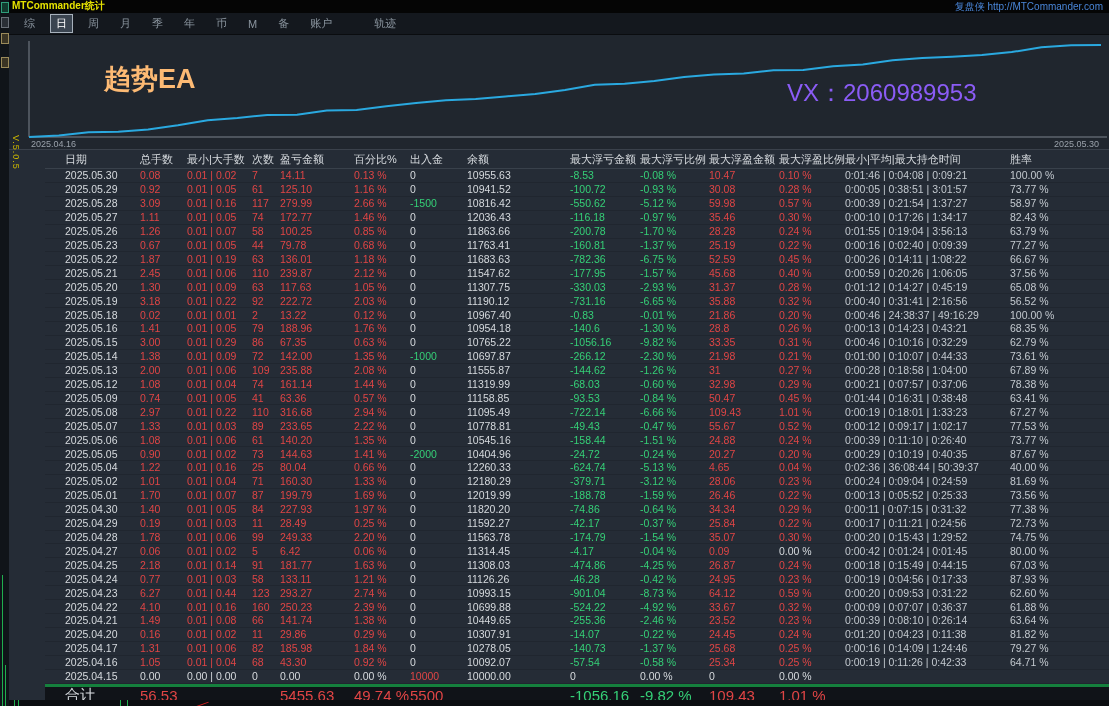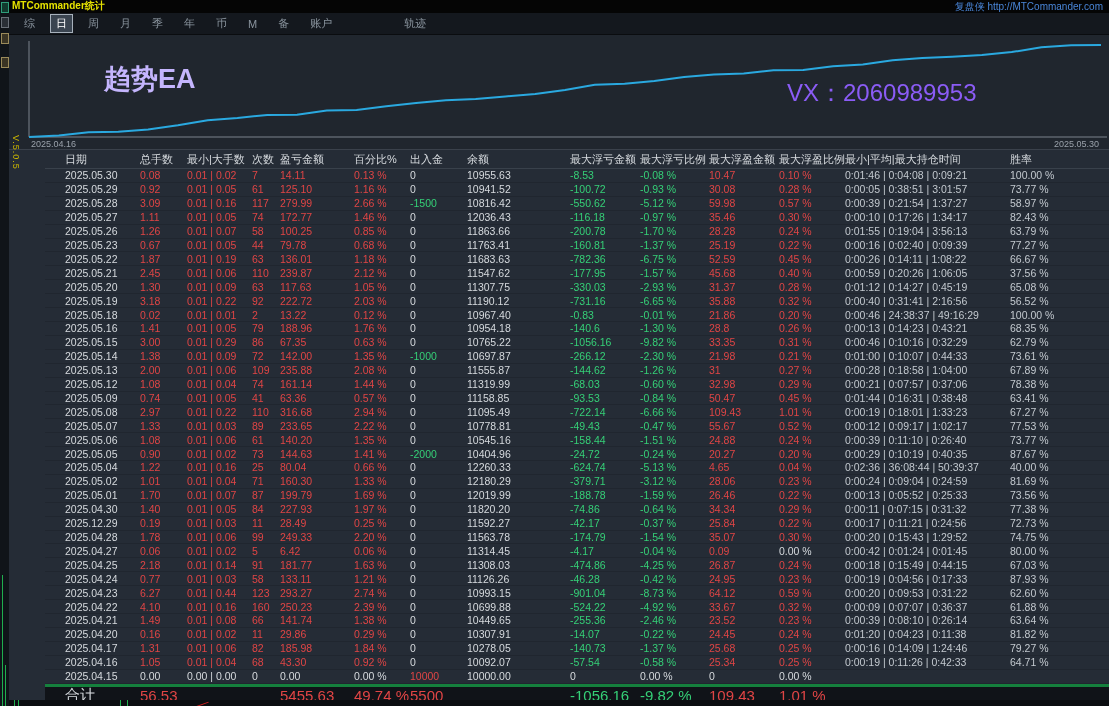--- a/index.html
+++ b/index.html
@@ -20,25 +20,25 @@
   .sg-2{left:5px;top:665px;height:41px;}
   
   .main{position:absolute;left:9px;top:0;width:1100px;height:706px;}
   .title-bar{height:13px;background:#050505;display:flex;align-items:flex-end;position:relative;}
   .title-text{color:#e6e200;font-size:10px;font-weight:bold;padding-left:3px;}
   .title-link{position:absolute;right:6px;top:0;color:#4a86d8;font-size:10px;}
   .menu-bar{height:22px;background:#14181e;display:flex;align-items:center;
     color:#8a949e;font-size:11px;border-bottom:1px solid #0a0c0f;box-sizing:border-box;}
   .menu-item{padding:2px 6px;margin-left:9px;cursor:default;white-space:nowrap;}
   .menu-item.selected{background:#3a4450;border:1px solid #a7b1bc;color:#fff;padding:1px 5px;}
-  .menu-item.gapped{margin-left:60px;}
+  .menu-item.gapped{margin-left:30px;}
   
   .chart{position:relative;height:115px;background:#20262e;border-bottom:1px solid #3a414b;box-sizing:border-box;}
   .chart svg{position:absolute;left:0;top:0;}
-  .anno-ea{position:absolute;left:95px;top:26px;color:#c4b5fd;font-size:27px;font-weight:bold;}
+  .anno-ea{position:absolute;left:95px;top:26px;color:#fdba74;font-size:27px;font-weight:bold;}
   .anno-vx{position:absolute;left:778px;top:42px;color:#8b5cf6;font-size:24px;font-weight:normal;}
   .date-label{position:absolute;bottom:0;color:#9aa2ab;font-size:9px;}
   .dl-left{left:22px;}
   .dl-right{right:10px;}
   
   .table{position:relative;background:#252c36;}
   .trow{display:grid;grid-template-columns:75px 47px 65px 28px 74px 56px 57px 103px 70px 69px 70px 66px 165px 1fr;
     padding-left:20px;align-items:center;margin-left:36px;}
   .thead{height:18px;color:#ccd3da;font-size:11px;border-bottom:1px solid #39414b;}
   .tbody .trow{height:13.92px;font-size:10.5px;border-bottom:1px solid rgba(0,0,0,0.12);box-sizing:border-box;}
@@ -515,21 +515,21 @@
             <div class="cell c-gray">0</div>
             <div class="cell c-gray">11820.20</div>
             <div class="cell c-green">-74.86</div>
             <div class="cell c-green">-0.64 %</div>
             <div class="cell c-red">34.34</div>
             <div class="cell c-red">0.29 %</div>
             <div class="cell c-dim">0:00:11 | 0:07:15 | 0:31:32</div>
             <div class="cell c-dim">77.38 %</div>
           </div>
           <div class="trow">
-            <div class="cell c-gray">2025.12.29</div>
+            <div class="cell c-gray">2025.04.29</div>
             <div class="cell c-red">0.19</div>
             <div class="cell c-red">0.01 | 0.03</div>
             <div class="cell c-red">11</div>
             <div class="cell c-red">28.49</div>
             <div class="cell c-red">0.25 %</div>
             <div class="cell c-gray">0</div>
             <div class="cell c-gray">11592.27</div>
             <div class="cell c-green">-42.17</div>
             <div class="cell c-green">-0.37 %</div>
             <div class="cell c-red">25.84</div>

